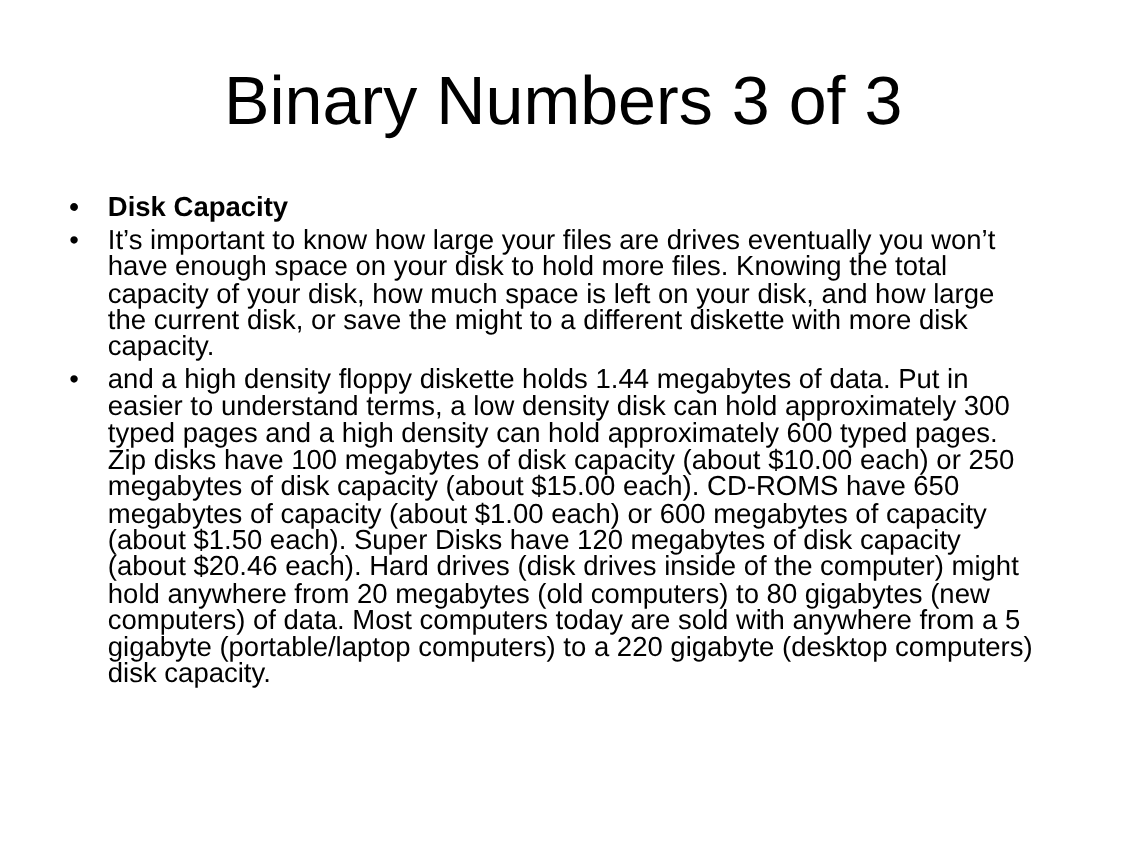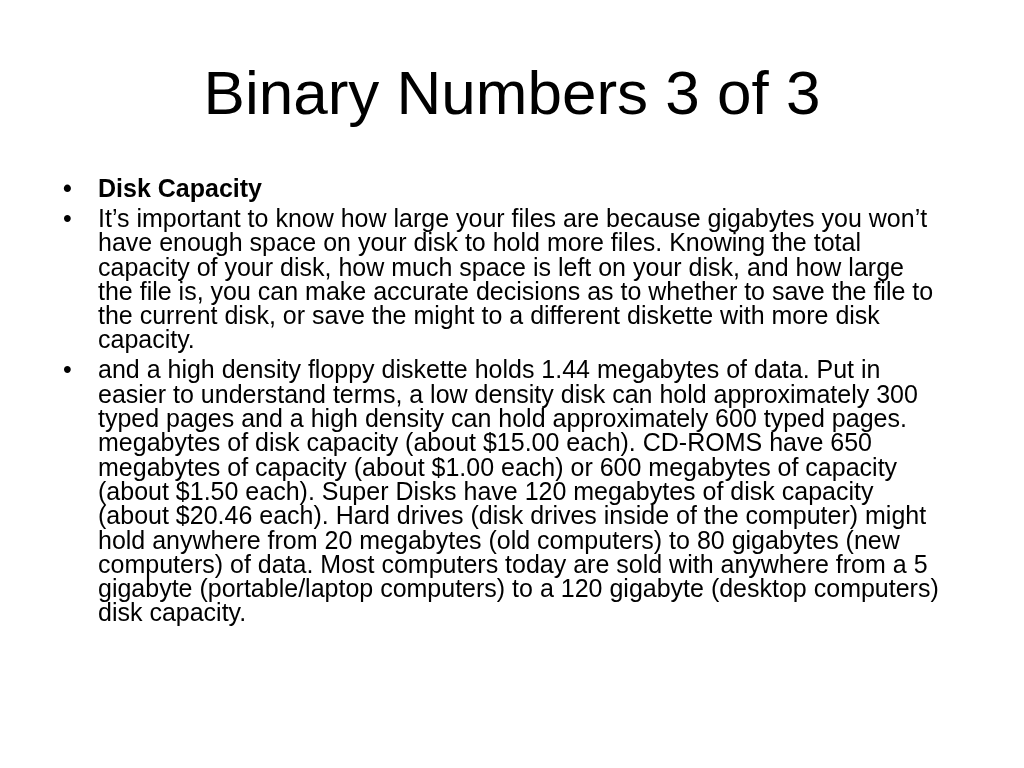--- a/index.html
+++ b/index.html
@@ -63,40 +63,40 @@
     <div class="bullet-item bold">
       <span class="bullet-marker">•</span>
       <div class="bullet-text">
         <div class="line">Disk Capacity</div>
       </div>
     </div>
 
     <div class="bullet-item">
       <span class="bullet-marker">•</span>
       <div class="bullet-text">
-        <div class="line">It’s important to know how large your files are because gigabytes you won’t</div>
+        <div class="line">It’s important to know how large your files are drives eventually you won’t</div>
         <div class="line">have enough space on your disk to hold more files. Knowing the total</div>
         <div class="line">capacity of your disk, how much space is left on your disk, and how large</div>
-        <div class="line">the file is, you can make accurate decisions as to whether to save the file to</div>
         <div class="line">the current disk, or save the might to a different diskette with more disk</div>
         <div class="line">capacity.</div>
       </div>
     </div>
 
     <div class="bullet-item">
       <span class="bullet-marker">•</span>
       <div class="bullet-text">
         <div class="line">and a high density floppy diskette holds 1.44 megabytes of data. Put in</div>
         <div class="line">easier to understand terms, a low density disk can hold approximately 300</div>
         <div class="line">typed pages and a high density can hold approximately 600 typed pages.</div>
+        <div class="line">Zip disks have 100 megabytes of disk capacity (about $10.00 each) or 250</div>
         <div class="line">megabytes of disk capacity (about $15.00 each). CD-ROMS have 650</div>
         <div class="line">megabytes of capacity (about $1.00 each) or 600 megabytes of capacity</div>
         <div class="line">(about $1.50 each). Super Disks have 120 megabytes of disk capacity</div>
         <div class="line">(about $20.46 each). Hard drives (disk drives inside of the computer) might</div>
         <div class="line">hold anywhere from 20 megabytes (old computers) to 80 gigabytes (new</div>
         <div class="line">computers) of data. Most computers today are sold with anywhere from a 5</div>
-        <div class="line">gigabyte (portable/laptop computers) to a 120 gigabyte (desktop computers)</div>
+        <div class="line">gigabyte (portable/laptop computers) to a 220 gigabyte (desktop computers)</div>
         <div class="line">disk capacity.</div>
       </div>
     </div>
 
   </div>
 </div>
 
 </body></html>

